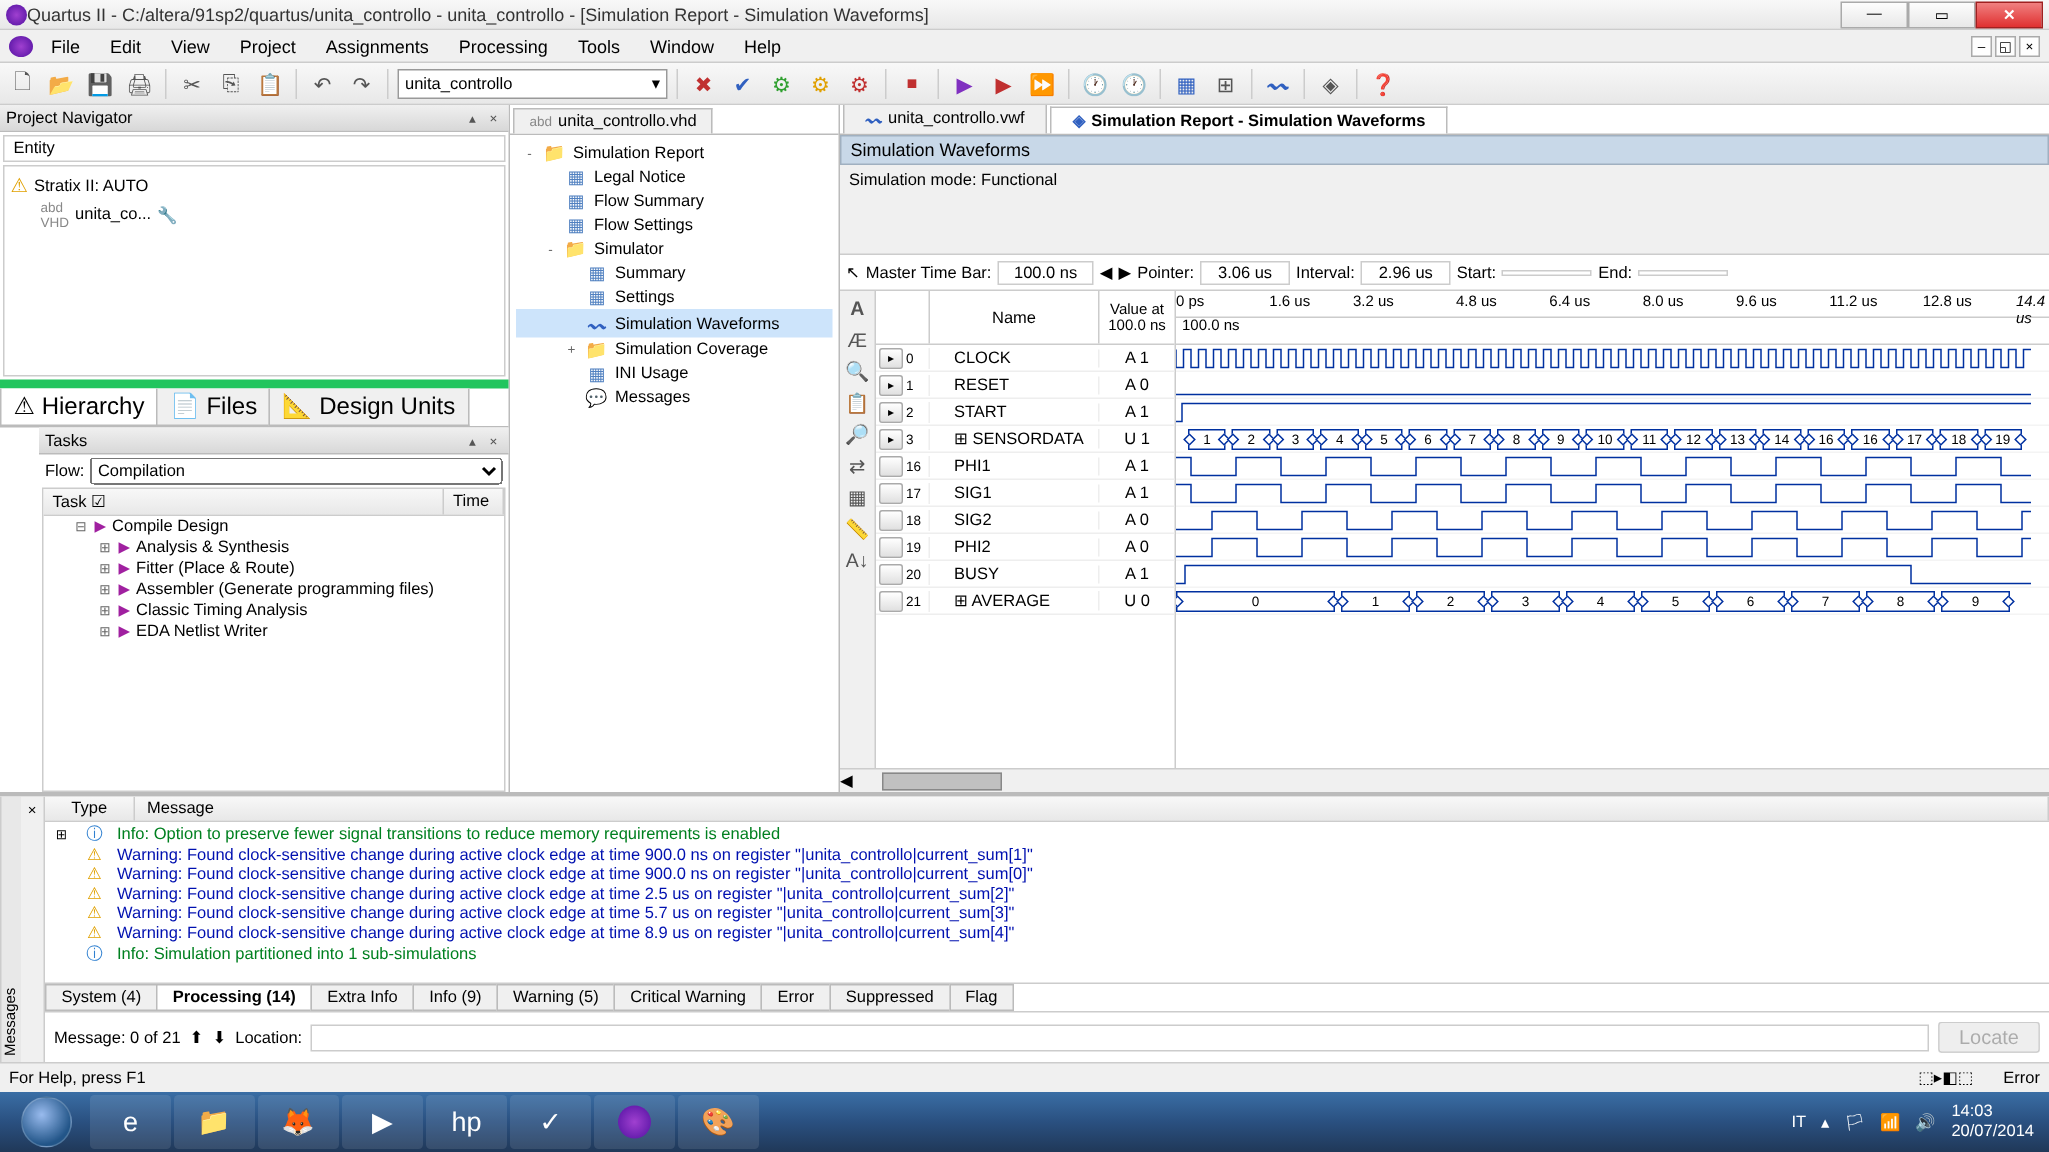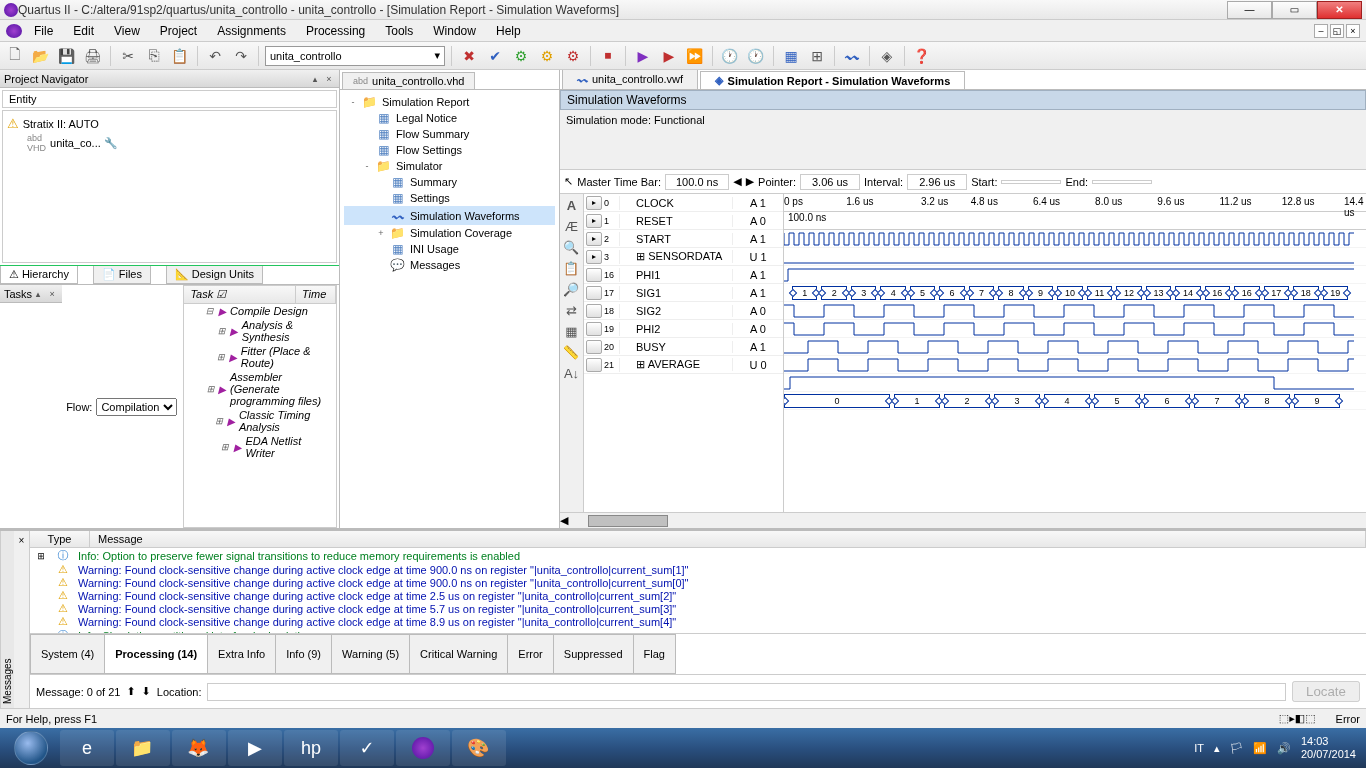--- a/index.html
+++ b/index.html
@@ -26,28 +26,28 @@
 .left-col { width: 340px; display: flex; flex-direction: column; border-right: 1px solid #bbb; }
 .panel-hdr { height: 18px; background: linear-gradient(#f0f0f0,#d8d8d8); border-bottom: 1px solid #bbb; display: flex; align-items: center; padding: 0 4px; font-size: 11px; justify-content: space-between; }
 .panel-hdr .ctrls { display: flex; gap: 2px; font-size: 9px; color: #555; }
 .panel-hdr .ctrls div { width: 12px; text-align: center; }
 .proj-nav { flex: 0 0 auto; border-bottom: 1px solid #bbb; display: flex; flex-direction: column; }
 .entity-hdr { background: #fff; border: 1px solid #ccc; margin: 2px; padding: 2px 6px; font-size: 11px; }
 .tree { flex: 1; background: #fff; border: 1px solid #ccc; margin: 0 2px 2px 2px; padding: 4px; font-size: 11px; min-height: 120px; }
 .tree-row { display: flex; align-items: center; gap: 4px; padding: 1px 0; }
 .tree-row .indent { width: 16px; }
 .warn-tri { color: #e0a000; font-size: 13px; }
-.tabs-bot { display: flex; font-size: 11px; border-top: 1px solid #22c55e; gap: 16px; }
+.tabs-bot { display: flex; font-size: 16px; border-top: 6px solid #22c55e; }
 .tabs-bot .tab { padding: 2px 8px; border: 1px solid #bbb; border-top: none; background: #f0f0f0; margin-right: -1px; }
 .tabs-bot .tab.active { background: #fff; }
 
-.tasks-panel { flex: 1; display: flex; flex-direction: row; }
+.tasks-panel { flex: 1; display: flex; flex-direction: column; padding-left: 26px; }
 .flow-row { display: flex; align-items: center; gap: 4px; padding: 2px 4px; font-size: 11px; }
 .flow-row select { flex: 1; font-size: 11px; height: 18px; }
-.task-table { flex: 1; overflow: auto; border: 1px solid #ccc; margin: 0 2px; background: #fff; font-size: 11px; position: relative; font-style: italic; }
+.task-table { flex: 1; overflow: auto; border: 1px solid #ccc; margin: 0 2px; background: #fff; font-size: 11px; position: relative; }
 .task-table .thdr { display: flex; background: linear-gradient(#f8f8f8,#e8e8e8); border-bottom: 1px solid #ccc; position: sticky; top: 0; }
 .task-table .thdr div { padding: 2px 6px; border-right: 1px solid #ccc; }
 .task-row { display: flex; align-items: center; padding: 1px 4px; gap: 4px; }
 .task-row .exp { width: 10px; font-size: 9px; color: #666; text-align: center; }
 .task-row .pl { color: #a020a0; font-size: 10px; }
 
 .center-col { width: 220px; border-right: 1px solid #bbb; display: flex; flex-direction: column; background: #fff; }
 .file-tabs { height: 20px; display: flex; align-items: flex-end; font-size: 11px; border-bottom: 1px solid #bbb; }
 .file-tabs .ft { padding: 2px 10px; border: 1px solid #bbb; border-bottom: none; background: #f0f0f0; margin-left: 2px; display: flex; align-items: center; gap: 4px; }
 .report-tree { flex: 1; padding: 4px; font-size: 11px; }
@@ -96,21 +96,21 @@
 
 .msg-panel { height: 180px; border-top: 3px solid #bbb; display: flex; flex-direction: column; }
 .msg-grid { flex: 1; overflow: auto; font-family: Consolas, monospace; font-size: 11px; }
 .msg-grid .mhdr { display: flex; background: linear-gradient(#f8f8f8,#e8e8e8); border-bottom: 1px solid #ccc; }
 .msg-grid .mhdr div { padding: 2px 8px; border-right: 1px solid #ccc; }
 .msg-row { display: flex; padding: 0 4px; gap: 6px; align-items: center; }
 .msg-row .ic { width: 18px; text-align: center; }
 .msg-row .txt.warn { color: #0010b0; }
 .msg-row .txt.info { color: #008020; }
 .msg-tabs { display: flex; font-size: 11px; border-top: 1px solid #ccc; }
-.msg-tabs .mt { padding: 13px 10px; border: 1px solid #bbb; background: #f0f0f0; margin-right: -1px; }
+.msg-tabs .mt { padding: 2px 10px; border: 1px solid #bbb; background: #f0f0f0; margin-right: -1px; }
 .msg-tabs .mt.active { background: #fff; font-weight: bold; }
 .msg-foot { height: 34px; display: flex; align-items: center; gap: 6px; padding: 0 6px; font-size: 11px; border-top: 1px solid #ccc; }
 .msg-foot input { height: 18px; flex: 1; font-size: 11px; border: 1px solid #ccc; }
 
 .statusbar { height: 20px; background: #f0f0f0; border-top: 1px solid #ccc; display: flex; align-items: center; padding: 0 6px; font-size: 11px; justify-content: space-between; }
 
 .taskbar { height: 40px; background: linear-gradient(#3a6ea5 0%, #2a5080 50%, #203858 100%); display: flex; align-items: center; padding: 0 4px; gap: 2px; }
 .taskbar .start { width: 54px; height: 36px; border-radius: 18px; display: flex; align-items: center; justify-content: center; }
 .taskbar .start-orb { width: 34px; height: 34px; border-radius: 50%; background: radial-gradient(circle at 40% 35%, #9be, #258 70%); border: 1px solid #fff3; }
 .taskbar .tb { width: 54px; height: 36px; border-radius: 3px; background: rgba(255,255,255,0.1); display: flex; align-items: center; justify-content: center; color: #fff; font-size: 18px; }
@@ -397,20 +397,25 @@
         <div>Æ</div>
         <div>🔍</div>
         <div>📋</div>
         <div>🔎</div>
         <div>⇄</div>
         <div>▦</div>
         <div>📏</div>
         <div>A↓</div>
       </div>
       <div class="wave-names">
+        <div class="wn-hdr">
+          <div class="c1"></div>
+          <div class="c2">Name</div>
+          <div class="c3">Value at 100.0 ns</div>
+        </div>
         <div id="signal-names">
             <div class="wn-row">
               <div class="c1">
                 <span class="pin">▸</span>
                 <span style="font-size:9px">0</span>
               </div>
               <div class="c2">CLOCK</div>
               <div class="c3">A 1</div>
             </div>
             <div class="wn-row">
@@ -484,28 +489,28 @@
               </div>
               <div class="c2">⊞ AVERAGE</div>
               <div class="c3">U 0</div>
             </div>
           </div>
       </div>
       <div class="wave-plot">
         <div class="time-ruler" id="time-ruler">
             <span class="tick" style="left: 0px;">0 ps</span>
             <span class="tick" style="left: 62.2222px;">1.6 us</span>
-            <span class="tick" style="left: 137px;">3.2 us</span>
+            <span class="tick" style="left: 118px;">3.2 us</span>
             <span class="tick" style="left: 186.667px;">4.8 us</span>
             <span class="tick" style="left: 248.889px;">6.4 us</span>
             <span class="tick" style="left: 311.111px;">8.0 us</span>
             <span class="tick" style="left: 373.333px;">9.6 us</span>
             <span class="tick" style="left: 435.556px;">11.2 us</span>
             <span class="tick" style="left: 497.778px;">12.8 us</span>
-            <span class="tick" style="left: 560px;">14.4 us</span>
+            <span class="tick" style="left: 560px; font-style: italic;">14.4 us</span>
           </div>
         <div class="ruler2">100.0 ns</div>
         <div class="waves" id="waves">
             <div class="wave-row"><svg class="wv">
                 <path d="M0 3 L0 3 L0 15 L5 15 L5 3 L10 3 L10 15 L15 15 L15 3 L20 3 L20 15 L25 15 L25 3 L30 3 L30 15 L35 15 L35 3 L40 3 L40 15 L45 15 L45 3 L50 3 L50 15 L55 15 L55 3 L60 3 L60 15 L65 15 L65 3 L70 3 L70 15 L75 15 L75 3 L80 3 L80 15 L85 15 L85 3 L90 3 L90 15 L95 15 L95 3 L100 3 L100 15 L105 15 L105 3 L110 3 L110 15 L115 15 L115 3 L120 3 L120 15 L125 15 L125 3 L130 3 L130 15 L135 15 L135 3 L140 3 L140 15 L145 15 L145 3 L150 3 L150 15 L155 15 L155 3 L160 3 L160 15 L165 15 L165 3 L170 3 L170 15 L175 15 L175 3 L180 3 L180 15 L185 15 L185 3 L190 3 L190 15 L195 15 L195 3 L200 3 L200 15 L205 15 L205 3 L210 3 L210 15 L215 15 L215 3 L220 3 L220 15 L225 15 L225 3 L230 3 L230 15 L235 15 L235 3 L240 3 L240 15 L245 15 L245 3 L250 3 L250 15 L255 15 L255 3 L260 3 L260 15 L265 15 L265 3 L270 3 L270 15 L275 15 L275 3 L280 3 L280 15 L285 15 L285 3 L290 3 L290 15 L295 15 L295 3 L300 3 L300 15 L305 15 L305 3 L310 3 L310 15 L315 15 L315 3 L320 3 L320 15 L325 15 L325 3 L330 3 L330 15 L335 15 L335 3 L340 3 L340 15 L345 15 L345 3 L350 3 L350 15 L355 15 L355 3 L360 3 L360 15 L365 15 L365 3 L370 3 L370 15 L375 15 L375 3 L380 3 L380 15 L385 15 L385 3 L390 3 L390 15 L395 15 L395 3 L400 3 L400 15 L405 15 L405 3 L410 3 L410 15 L415 15 L415 3 L420 3 L420 15 L425 15 L425 3 L430 3 L430 15 L435 15 L435 3 L440 3 L440 15 L445 15 L445 3 L450 3 L450 15 L455 15 L455 3 L460 3 L460 15 L465 15 L465 3 L470 3 L470 15 L475 15 L475 3 L480 3 L480 15 L485 15 L485 3 L490 3 L490 15 L495 15 L495 3 L500 3 L500 15 L505 15 L505 3 L510 3 L510 15 L515 15 L515 3 L520 3 L520 15 L525 15 L525 3 L530 3 L530 15 L535 15 L535 3 L540 3 L540 15 L545 15 L545 3 L550 3 L550 15 L555 15 L555 3 L560 3 L560 15 L565 15 L565 3 L570 3"></path>
               </svg></div>
             <div class="wave-row"><svg class="wv">
                 <path d="M0 15 L570 15"></path>
               </svg></div>
             <div class="wave-row"><svg class="wv">

